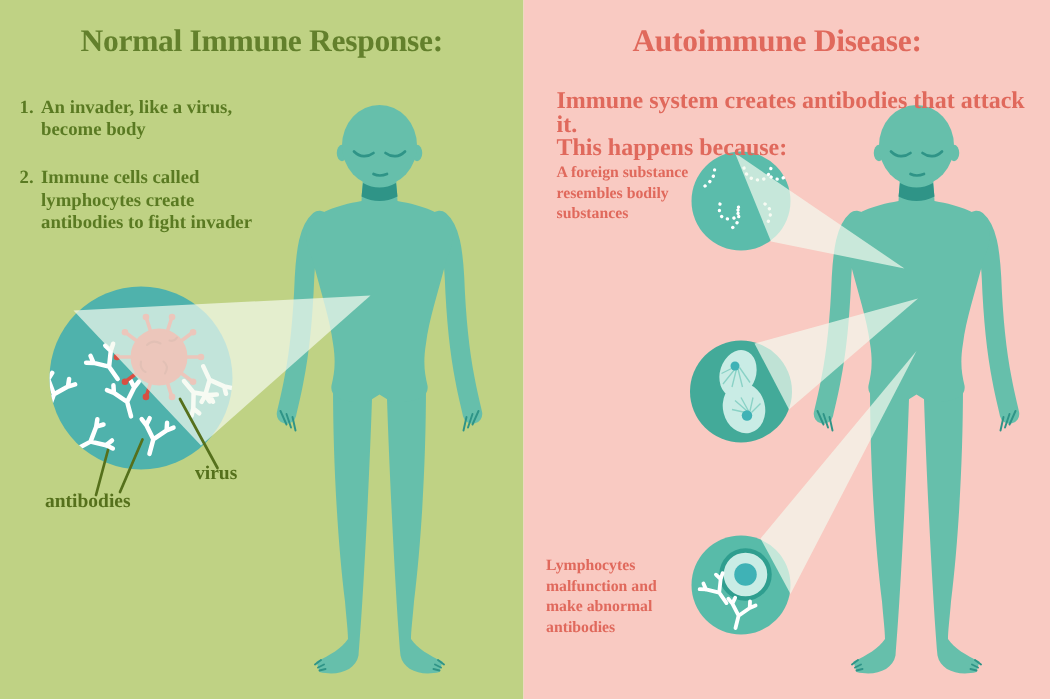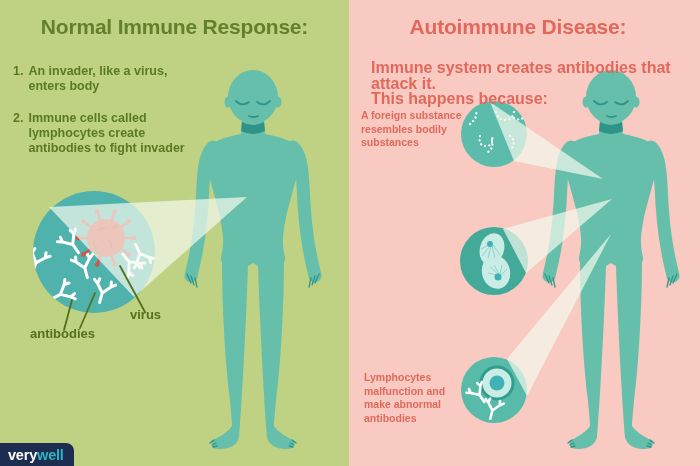--- a/index.html
+++ b/index.html
@@ -1,37 +1,37 @@
 <!DOCTYPE html>
 <html style="--left-bg: #bfd284; --right-bg: #f9cac2; --figure-teal: #66bfab; --figure-detail: #2f9487; --left-circle: #4fb2ac; --virus-red: #d94f43; --virus-detail: #b93a31; --right-circle-1: #5bbcab; --right-circle-2: #43aa99; --right-circle-3: #58bba9; --cell-light: #c9ece5; --spindle: #8ad2c6; --nucleus-teal: #3fb2b6; --lymph-ring: #2f9e8f; --beam: rgba(244,250,238,0.7); --green-title: #63802c; --green-text: #5a7a22; --label-green: #55701c; --coral: #e0695c; --logo-bg: #1d2d50; --logo-teal: #2fb5c1; --logo-text: #ffffff; --antibody-white: #ffffff;"><head>
 <meta charset="utf-8">
 <style>
   html,body{margin:0;padding:0;background:#fff;}
   .canvas{position:relative;width:700px;height:466px;overflow:hidden;
-          font-family:Liberation Sans, sans-serif;font-weight:700;}
+          font-family:Liberation Serif, serif;font-weight:700;}
   .bg{position:absolute;top:0;height:466px;}
   .bg.left{left:0;width:349px;background:var(--left-bg);}
   .bg.right{left:349px;width:351px;background:var(--right-bg);}
   svg.art{position:absolute;left:0;top:0;}
 
   
   .title{position:absolute;margin:0;font-size:21px;letter-spacing:-0.2px;text-align:center;}
   .left-title{left:0;top:15px;width:349px;color:var(--green-title);}
   .right-title{left:350px;top:15px;width:336px;color:var(--coral);}
   .step{position:absolute;display:flex;gap:5px;color:var(--green-text);
         font-size:12.5px;line-height:15px;white-space:pre-line;}
   .step1{left:13px;top:64px;}
   .step2{left:13px;top:111px;}
   .lbl{position:absolute;font-size:13px;color:var(--label-green);}
   .antibodies-lbl{left:30px;top:326px;}
   .virus-lbl{left:130px;top:307px;}
   .intro{position:absolute;left:371px;top:60px;width:320px;font-size:16px;
          line-height:15.5px;color:var(--coral);white-space:pre-line;}
   .callout{position:absolute;font-size:10.5px;line-height:13.5px;color:var(--coral);white-space:pre-line;}
-  .c1{left:361px;top:109px;}
+  .c1{left:371px;top:109px;}
   .c2{left:363px;top:246px;}
   .c3{left:364px;top:371px;}
   .logo{position:absolute;left:0;top:443px;height:23px;padding:0 10px 0 8px;
         background:var(--logo-bg);border-radius:0 8px 0 0;display:flex;align-items:center;
         font-size:14.5px;letter-spacing:-0.2px;}
   .logo-very{color:var(--logo-text);}
   .logo-well{color:var(--logo-teal);}
 
   
   .bodyfill{fill:var(--figure-teal);}
@@ -149,21 +149,21 @@
 
     <path class="connector" d="M64,330 L72,300 M80,328 L95,293 M145,312 L120,266"></path>
   </svg>
 
   <div class="title left-title">Normal Immune Response:</div>
   <div class="title right-title">Autoimmune Disease:</div>
 
   <div class="step step1">
     <span class="num">1.</span>
     <span class="txt">An invader, like a virus,
-enters body</span>
+become body</span>
   </div>
   <div class="step step2">
     <span class="num">2.</span>
     <span class="txt">Immune cells called
 lymphocytes create
 antibodies to fight invader</span>
   </div>
 
   <div class="lbl antibodies-lbl">antibodies</div>
   <div class="lbl virus-lbl">virus</div>
@@ -171,17 +171,13 @@
   <div class="intro">Immune system creates antibodies that attack it.
 This happens because:</div>
   <div class="callout c1">A foreign substance
 resembles bodily
 substances</div>
   <div class="callout c3">Lymphocytes
 malfunction and
 make abnormal
 antibodies</div>
 
-  <div class="logo">
-    <span class="logo-very">very</span>
-      <span class="logo-well">well</span>
-  </div>
 </div>
 
 </body></html>

